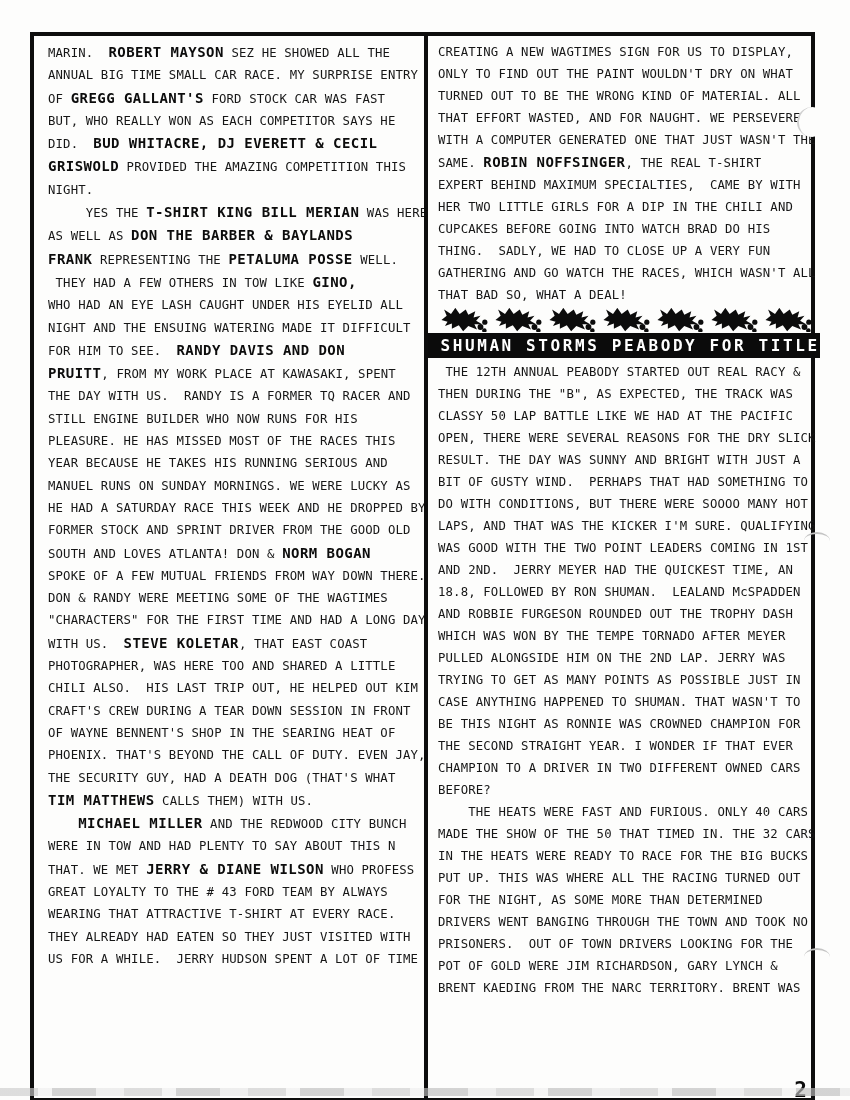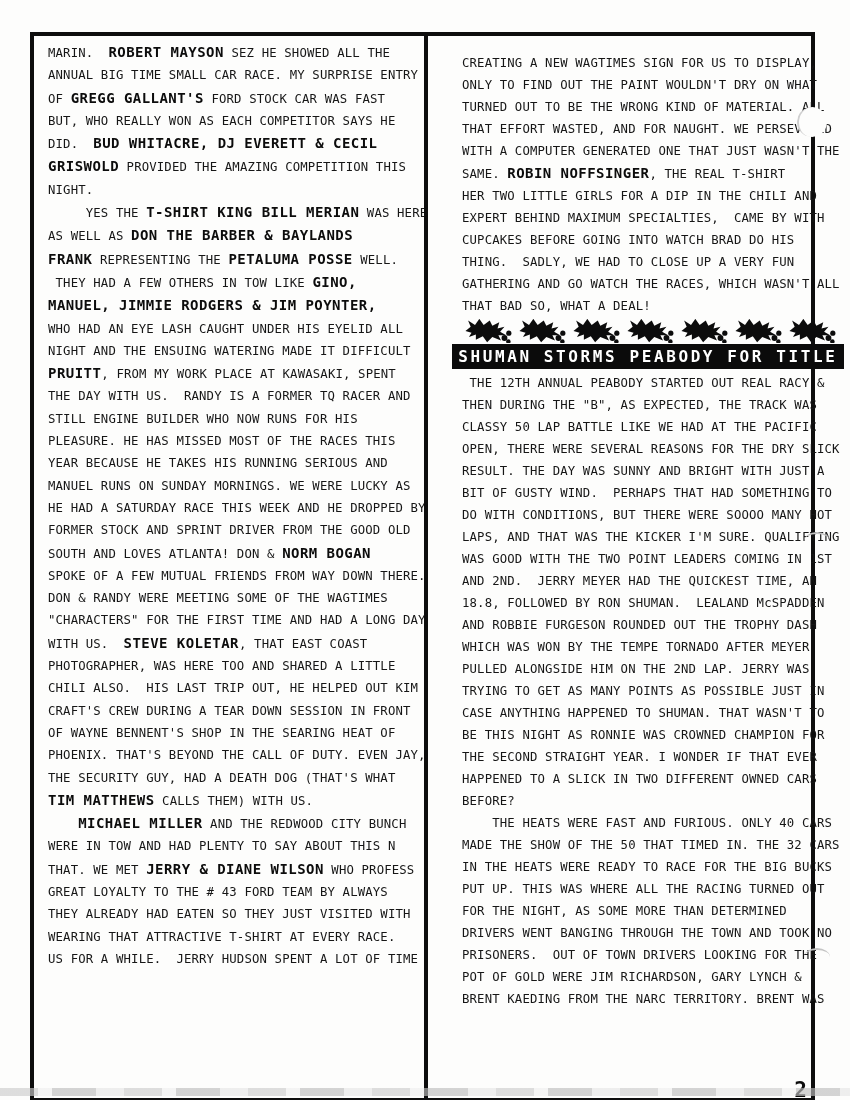--- a/index.html
+++ b/index.html
@@ -22,22 +22,21 @@
   .col-left{
     width:390px;
     padding:5px 0 0 14px;
   }
   .divider{
     width:4px;background:#0d0d0d;height:100%;
     flex:0 0 auto;
   }
   .col-right{
     flex:1;
-    padding:16px 4px 0 10px;
-    margin-left:24px;
+    padding:5px 4px 0 10px;
   }
   .tline{
     font-size:12.3px;
     line-height:22.3px;
     white-space:pre;
     color:#161616;
     letter-spacing:0.15px;
   }
   .col-right .tline{line-height:22.0px;}
   .tline b{
@@ -54,21 +53,21 @@
     margin:2px 2px 0 0;
     overflow:hidden;
   }
   .holly-row svg{flex:0 0 auto;}
   .headline-bar{
     background:#0b0b0b;
     color:#ffffff;
     font-weight:bold;
     font-size:16px;
     letter-spacing:2.6px;
-    text-align:center;
+    text-align:right;
     height:25px;
     line-height:25px;
     margin:1px -4px 3px -10px;
     white-space:nowrap;
   }
   .page-number{
     position:absolute;
     right:4px;bottom:-4px;
     font-size:21px;
     font-weight:bold;
@@ -111,23 +110,23 @@
       <div class="tline">ANNUAL BIG TIME SMALL CAR RACE. MY SURPRISE ENTRY</div>
       <div class="tline">OF <b>GREGG GALLANT'S</b> FORD STOCK CAR WAS FAST</div>
       <div class="tline">BUT, WHO REALLY WON AS EACH COMPETITOR SAYS HE</div>
       <div class="tline">DID.  <b>BUD WHITACRE, DJ EVERETT &amp; CECIL</b></div>
       <div class="tline"><b>GRISWOLD</b> PROVIDED THE AMAZING COMPETITION THIS</div>
       <div class="tline">NIGHT.</div>
       <div class="tline">     YES THE <b>T-SHIRT KING BILL MERIAN</b> WAS HERE</div>
       <div class="tline">AS WELL AS <b>DON THE BARBER &amp; BAYLANDS</b></div>
       <div class="tline"><b>FRANK</b> REPRESENTING THE <b>PETALUMA POSSE</b> WELL.</div>
       <div class="tline"> THEY HAD A FEW OTHERS IN TOW LIKE <b>GINO,</b></div>
-      <div class="tline"><b>MANUEL, JIMMIE RODGERS &amp; JIM POYNTER,</b></div>
       <div class="tline">WHO HAD AN EYE LASH CAUGHT UNDER HIS EYELID ALL</div>
       <div class="tline">NIGHT AND THE ENSUING WATERING MADE IT DIFFICULT</div>
+      <div class="tline">FOR HIM TO SEE.  <b>RANDY DAVIS AND DON</b></div>
       <div class="tline"><b>PRUITT</b>, FROM MY WORK PLACE AT KAWASAKI, SPENT</div>
       <div class="tline">THE DAY WITH US.  RANDY IS A FORMER TQ RACER AND</div>
       <div class="tline">STILL ENGINE BUILDER WHO NOW RUNS FOR HIS</div>
       <div class="tline">PLEASURE. HE HAS MISSED MOST OF THE RACES THIS</div>
       <div class="tline">YEAR BECAUSE HE TAKES HIS RUNNING SERIOUS AND</div>
       <div class="tline">MANUEL RUNS ON SUNDAY MORNINGS. WE WERE LUCKY AS</div>
       <div class="tline">HE HAD A SATURDAY RACE THIS WEEK AND HE DROPPED BY</div>
       <div class="tline">FORMER STOCK AND SPRINT DRIVER FROM THE GOOD OLD</div>
       <div class="tline">SOUTH AND LOVES ATLANTA! DON &amp; <b>NORM BOGAN</b></div>
       <div class="tline">SPOKE OF A FEW MUTUAL FRIENDS FROM WAY DOWN THERE.</div>
@@ -138,34 +137,34 @@
       <div class="tline">CHILI ALSO.  HIS LAST TRIP OUT, HE HELPED OUT KIM</div>
       <div class="tline">CRAFT'S CREW DURING A TEAR DOWN SESSION IN FRONT</div>
       <div class="tline">OF WAYNE BENNENT'S SHOP IN THE SEARING HEAT OF</div>
       <div class="tline">PHOENIX. THAT'S BEYOND THE CALL OF DUTY. EVEN JAY,</div>
       <div class="tline">THE SECURITY GUY, HAD A DEATH DOG (THAT'S WHAT</div>
       <div class="tline"><b>TIM MATTHEWS</b> CALLS THEM) WITH US.</div>
       <div class="tline">    <b>MICHAEL MILLER</b> AND THE REDWOOD CITY BUNCH</div>
       <div class="tline">WERE IN TOW AND HAD PLENTY TO SAY ABOUT THIS N</div>
       <div class="tline">THAT. WE MET <b>JERRY &amp; DIANE WILSON</b> WHO PROFESS</div>
       <div class="tline">GREAT LOYALTY TO THE # 43 FORD TEAM BY ALWAYS</div>
+      <div class="tline">WEARING THAT ATTRACTIVE T-SHIRT AT EVERY RACE.</div>
       <div class="tline">THEY ALREADY HAD EATEN SO THEY JUST VISITED WITH</div>
-      <div class="tline">WEARING THAT ATTRACTIVE T-SHIRT AT EVERY RACE.</div>
       <div class="tline">US FOR A WHILE.  JERRY HUDSON SPENT A LOT OF TIME</div>
     </div>
   <div class="divider"></div>
   <div class="col col-right" id="right-column">
       <div class="tline">CREATING A NEW WAGTIMES SIGN FOR US TO DISPLAY,</div>
       <div class="tline">ONLY TO FIND OUT THE PAINT WOULDN'T DRY ON WHAT</div>
       <div class="tline">TURNED OUT TO BE THE WRONG KIND OF MATERIAL. ALL</div>
       <div class="tline">THAT EFFORT WASTED, AND FOR NAUGHT. WE PERSEVERED</div>
       <div class="tline">WITH A COMPUTER GENERATED ONE THAT JUST WASN'T THE</div>
       <div class="tline">SAME. <b>ROBIN NOFFSINGER</b>, THE REAL T-SHIRT</div>
+      <div class="tline">EXPERT BEHIND MAXIMUM SPECIALTIES,  CAME BY WITH</div>
       <div class="tline">HER TWO LITTLE GIRLS FOR A DIP IN THE CHILI AND</div>
-      <div class="tline">EXPERT BEHIND MAXIMUM SPECIALTIES,  CAME BY WITH</div>
       <div class="tline">CUPCAKES BEFORE GOING INTO WATCH BRAD DO HIS</div>
       <div class="tline">THING.  SADLY, WE HAD TO CLOSE UP A VERY FUN</div>
       <div class="tline">GATHERING AND GO WATCH THE RACES, WHICH WASN'T ALL</div>
       <div class="tline">THAT BAD SO, WHAT A DEAL!</div>
       <div class="holly-row">
         <svg viewBox="0 0 56 30" width="52" height="26">
           <path d="M2,15 L8,10 L5,3 L13,8 L18,1 L23,8 L30,3 L33,9 L41,5 L39,12 L47,10 L42,16 L49,20 L40,20 L43,26 L33,22 L27,28 L22,21 L14,25 L14,19 L6,22 L9,17 Z" fill="#0c0c0c"></path>
           <circle cx="47" cy="23" r="3.4" fill="#0c0c0c"></circle>
           <circle cx="52" cy="17.5" r="3" fill="#0c0c0c"></circle>
           <circle cx="51.5" cy="27" r="2.6" fill="#0c0c0c"></circle>
@@ -219,21 +218,21 @@
       <div class="tline">WAS GOOD WITH THE TWO POINT LEADERS COMING IN 1ST</div>
       <div class="tline">AND 2ND.  JERRY MEYER HAD THE QUICKEST TIME, AN</div>
       <div class="tline">18.8, FOLLOWED BY RON SHUMAN.  LEALAND McSPADDEN</div>
       <div class="tline">AND ROBBIE FURGESON ROUNDED OUT THE TROPHY DASH</div>
       <div class="tline">WHICH WAS WON BY THE TEMPE TORNADO AFTER MEYER</div>
       <div class="tline">PULLED ALONGSIDE HIM ON THE 2ND LAP. JERRY WAS</div>
       <div class="tline">TRYING TO GET AS MANY POINTS AS POSSIBLE JUST IN</div>
       <div class="tline">CASE ANYTHING HAPPENED TO SHUMAN. THAT WASN'T TO</div>
       <div class="tline">BE THIS NIGHT AS RONNIE WAS CROWNED CHAMPION FOR</div>
       <div class="tline">THE SECOND STRAIGHT YEAR. I WONDER IF THAT EVER</div>
-      <div class="tline">HAPPENED TO A SLICK IN TWO DIFFERENT OWNED CARS</div>
+      <div class="tline">CHAMPION TO A DRIVER IN TWO DIFFERENT OWNED CARS</div>
       <div class="tline">BEFORE?</div>
       <div class="tline">    THE HEATS WERE FAST AND FURIOUS. ONLY 40 CARS</div>
       <div class="tline">MADE THE SHOW OF THE 50 THAT TIMED IN. THE 32 CARS</div>
       <div class="tline">IN THE HEATS WERE READY TO RACE FOR THE BIG BUCKS</div>
       <div class="tline">PUT UP. THIS WAS WHERE ALL THE RACING TURNED OUT</div>
       <div class="tline">FOR THE NIGHT, AS SOME MORE THAN DETERMINED</div>
       <div class="tline">DRIVERS WENT BANGING THROUGH THE TOWN AND TOOK NO</div>
       <div class="tline">PRISONERS.  OUT OF TOWN DRIVERS LOOKING FOR THE</div>
       <div class="tline">POT OF GOLD WERE JIM RICHARDSON, GARY LYNCH &amp;</div>
       <div class="tline">BRENT KAEDING FROM THE NARC TERRITORY. BRENT WAS</div>

